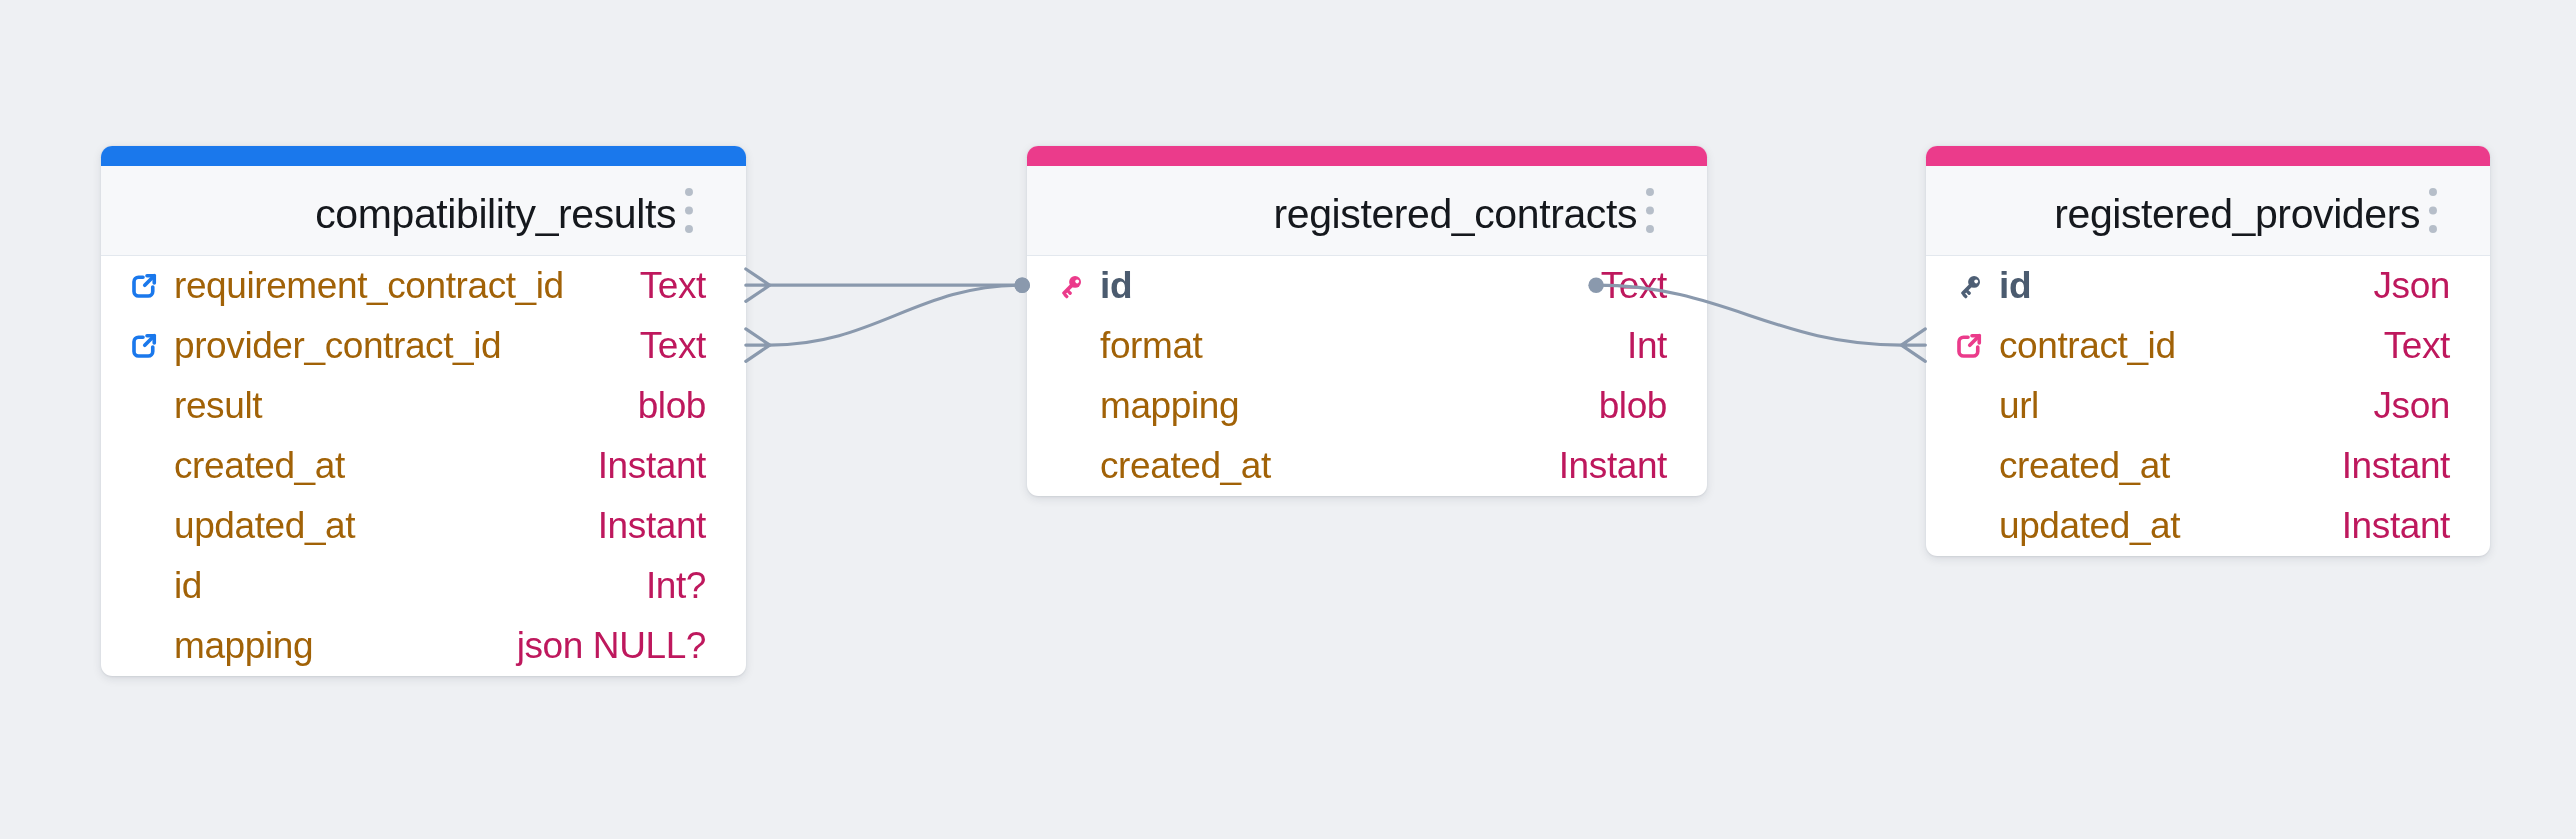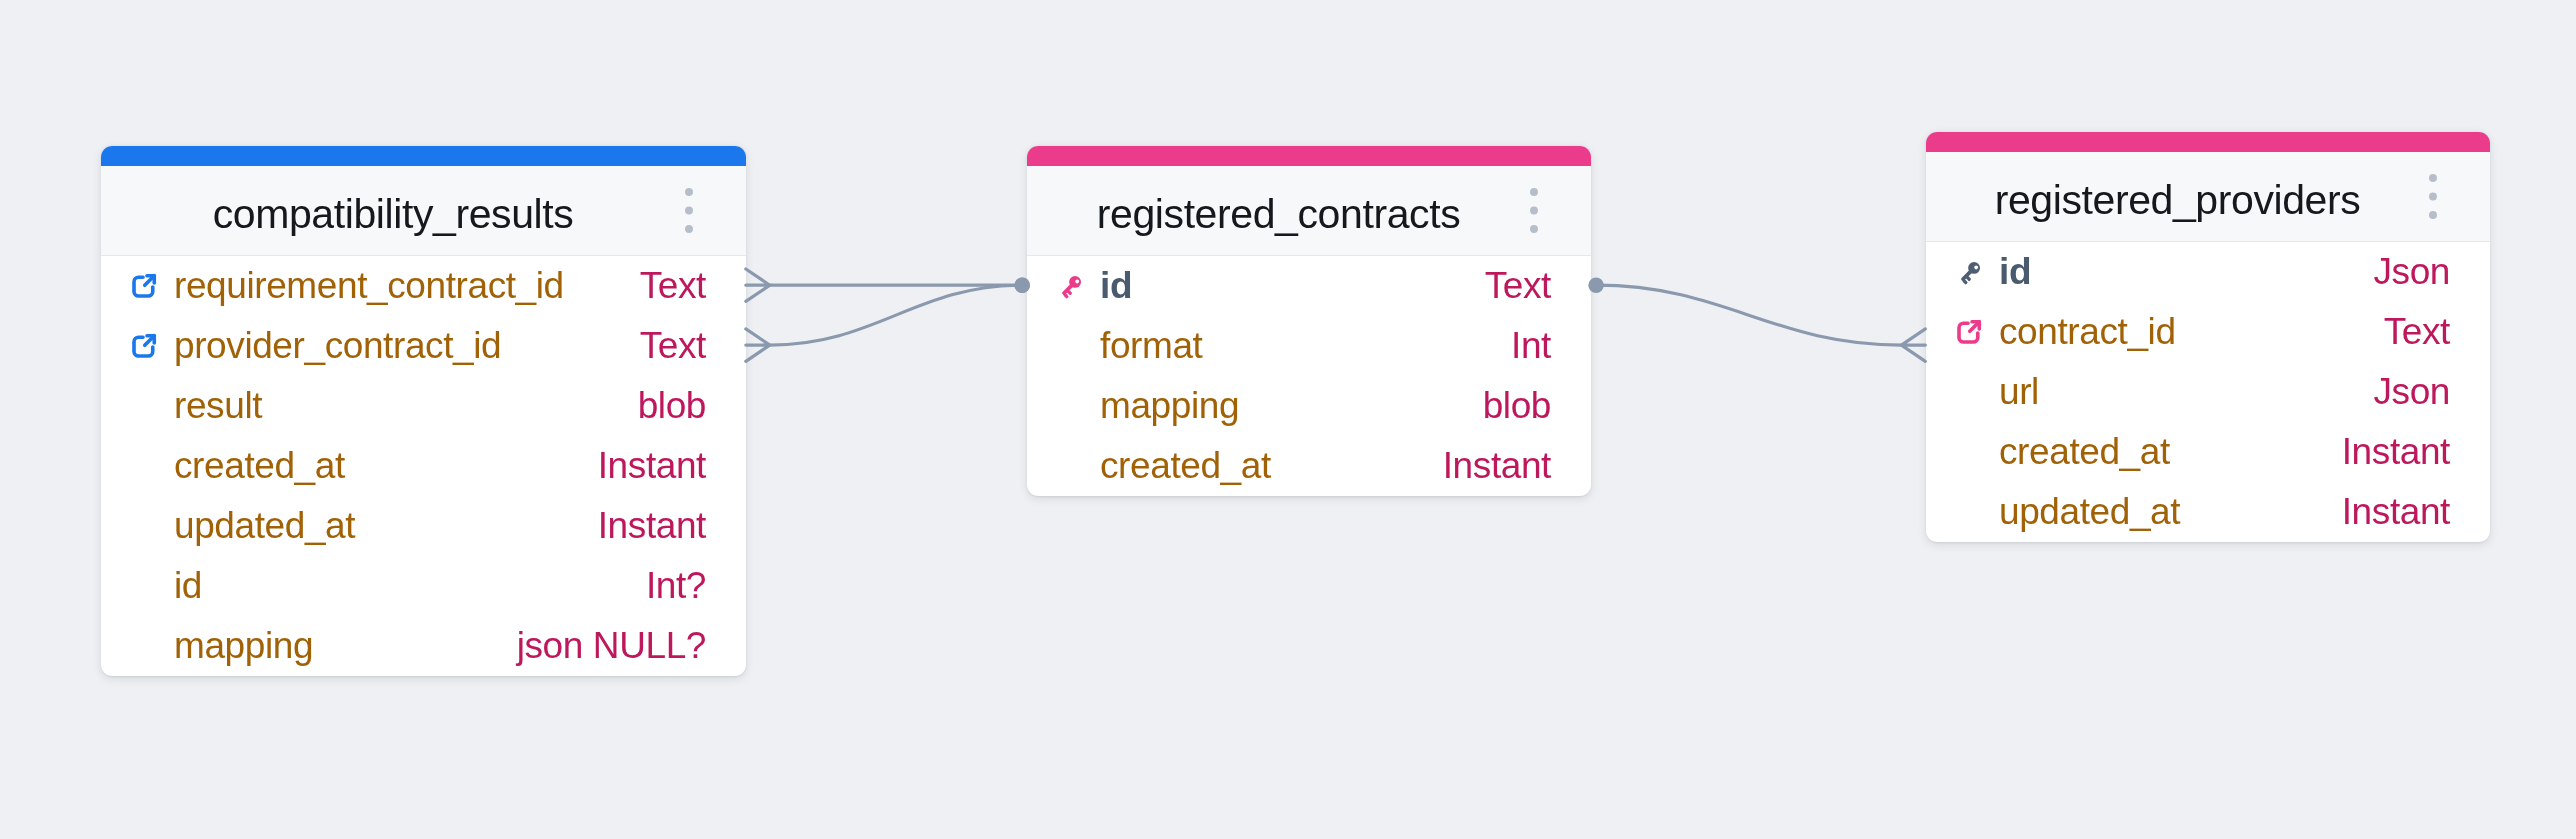--- a/index.html
+++ b/index.html
@@ -30,22 +30,22 @@
   }
   .card-header {
     position:relative;
     height:90px;
     background:#f7f8fa;
     border-bottom:1.4px solid #e3e8ee;
     display:flex; align-items:center;
   }
   .table-title {
     flex:1;
-    text-align:center;
-    padding-left:35px; padding-right:96px;
+    text-align:right;
+    padding-left:35px; padding-right:70px;
     font-size:41px; font-weight:500;
     letter-spacing:-0.4px;
     color:#15181d;
     white-space:nowrap; overflow:hidden;margin-top:8px;
   }
   .kebab {
     position:absolute; right:42px; top:50%;
     transform:translateY(-50%);
     width:31px; height:59px;
     background:none; border:none; cursor:pointer;
@@ -151,21 +151,21 @@
           <span class="field-name">id</span>
           <span class="field-type">Int?</span>
         </div>
         <div class="field-row">
           <span class="icon-slot"></span>
           <span class="field-name">mapping</span>
           <span class="field-type">json NULL?</span>
         </div>
       </div>
     </div>
-    <div class="table-card" style="left: 1027px; top: 146px; width: 564px;">
+    <div class="table-card" style="left: 1027px; top: 146px; width: 680px;">
       <div class="accent-bar" style="background: rgb(235, 59, 139);"></div>
       <div class="card-header">
         <div class="table-title">registered_contracts</div>
         <button class="kebab">
           <svg width="10" height="54" viewBox="0 0 14 76">
             <circle cx="7" cy="12" r="5.6" fill="#b6bec9"></circle>
             <circle cx="7" cy="38" r="5.6" fill="#b6bec9"></circle>
             <circle cx="7" cy="64" r="5.6" fill="#b6bec9"></circle>
           </svg>
         </button>
@@ -196,21 +196,21 @@
           <span class="field-name">mapping</span>
           <span class="field-type">blob</span>
         </div>
         <div class="field-row">
           <span class="icon-slot"></span>
           <span class="field-name">created_at</span>
           <span class="field-type">Instant</span>
         </div>
       </div>
     </div>
-    <div class="table-card" style="left: 1926px; top: 132px; width: 564px;">
+    <div class="table-card" style="left: 1926px; top: 146px; width: 564px;">
       <div class="accent-bar" style="background: rgb(235, 59, 139);"></div>
       <div class="card-header">
         <div class="table-title">registered_providers</div>
         <button class="kebab">
           <svg width="10" height="54" viewBox="0 0 14 76">
             <circle cx="7" cy="12" r="5.6" fill="#b6bec9"></circle>
             <circle cx="7" cy="38" r="5.6" fill="#b6bec9"></circle>
             <circle cx="7" cy="64" r="5.6" fill="#b6bec9"></circle>
           </svg>
         </button>

